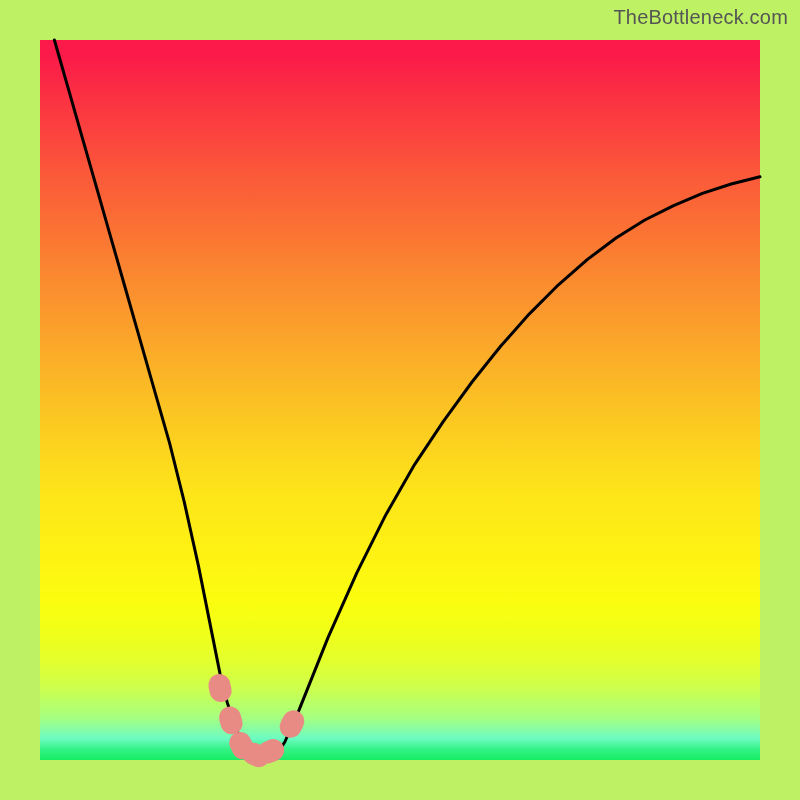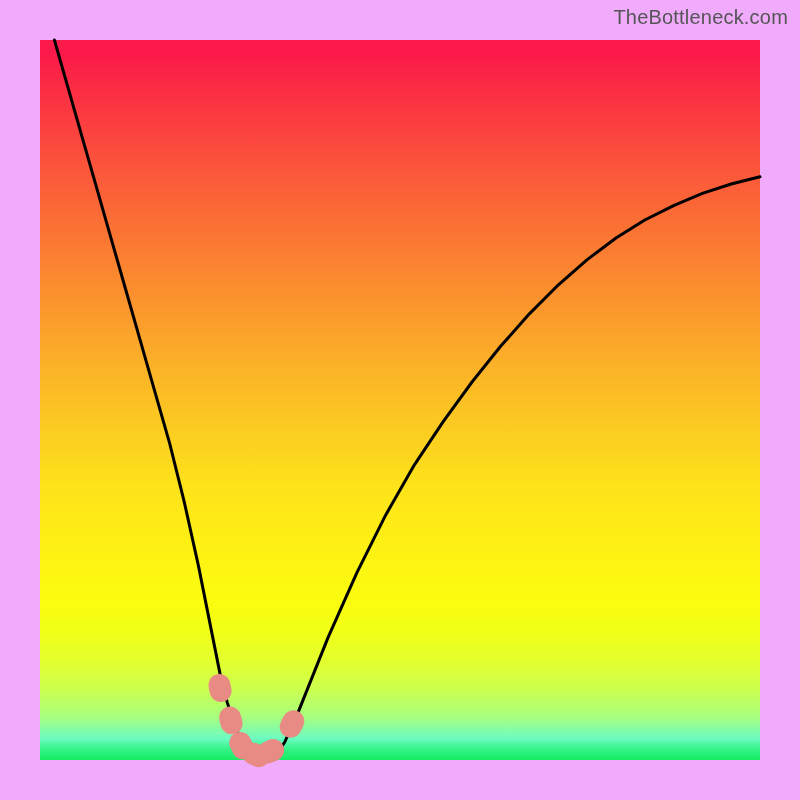--- a/index.html
+++ b/index.html
@@ -10,21 +10,21 @@
     background: #000;
     overflow: hidden;
     font-family: Arial, Helvetica, sans-serif;
   }
   .frame {
     position: absolute;
     left: 0;
     top: 0;
     width: 800px;
     height: 800px;
-    background: #f0abfc;
+    background: #bef264;
   }
   .plot-area {
     position: absolute;
     left: 40px;
     top: 40px;
     width: 720px;
     height: 720px;
     
     background: linear-gradient(to bottom,
       #fb1a49 0%,

